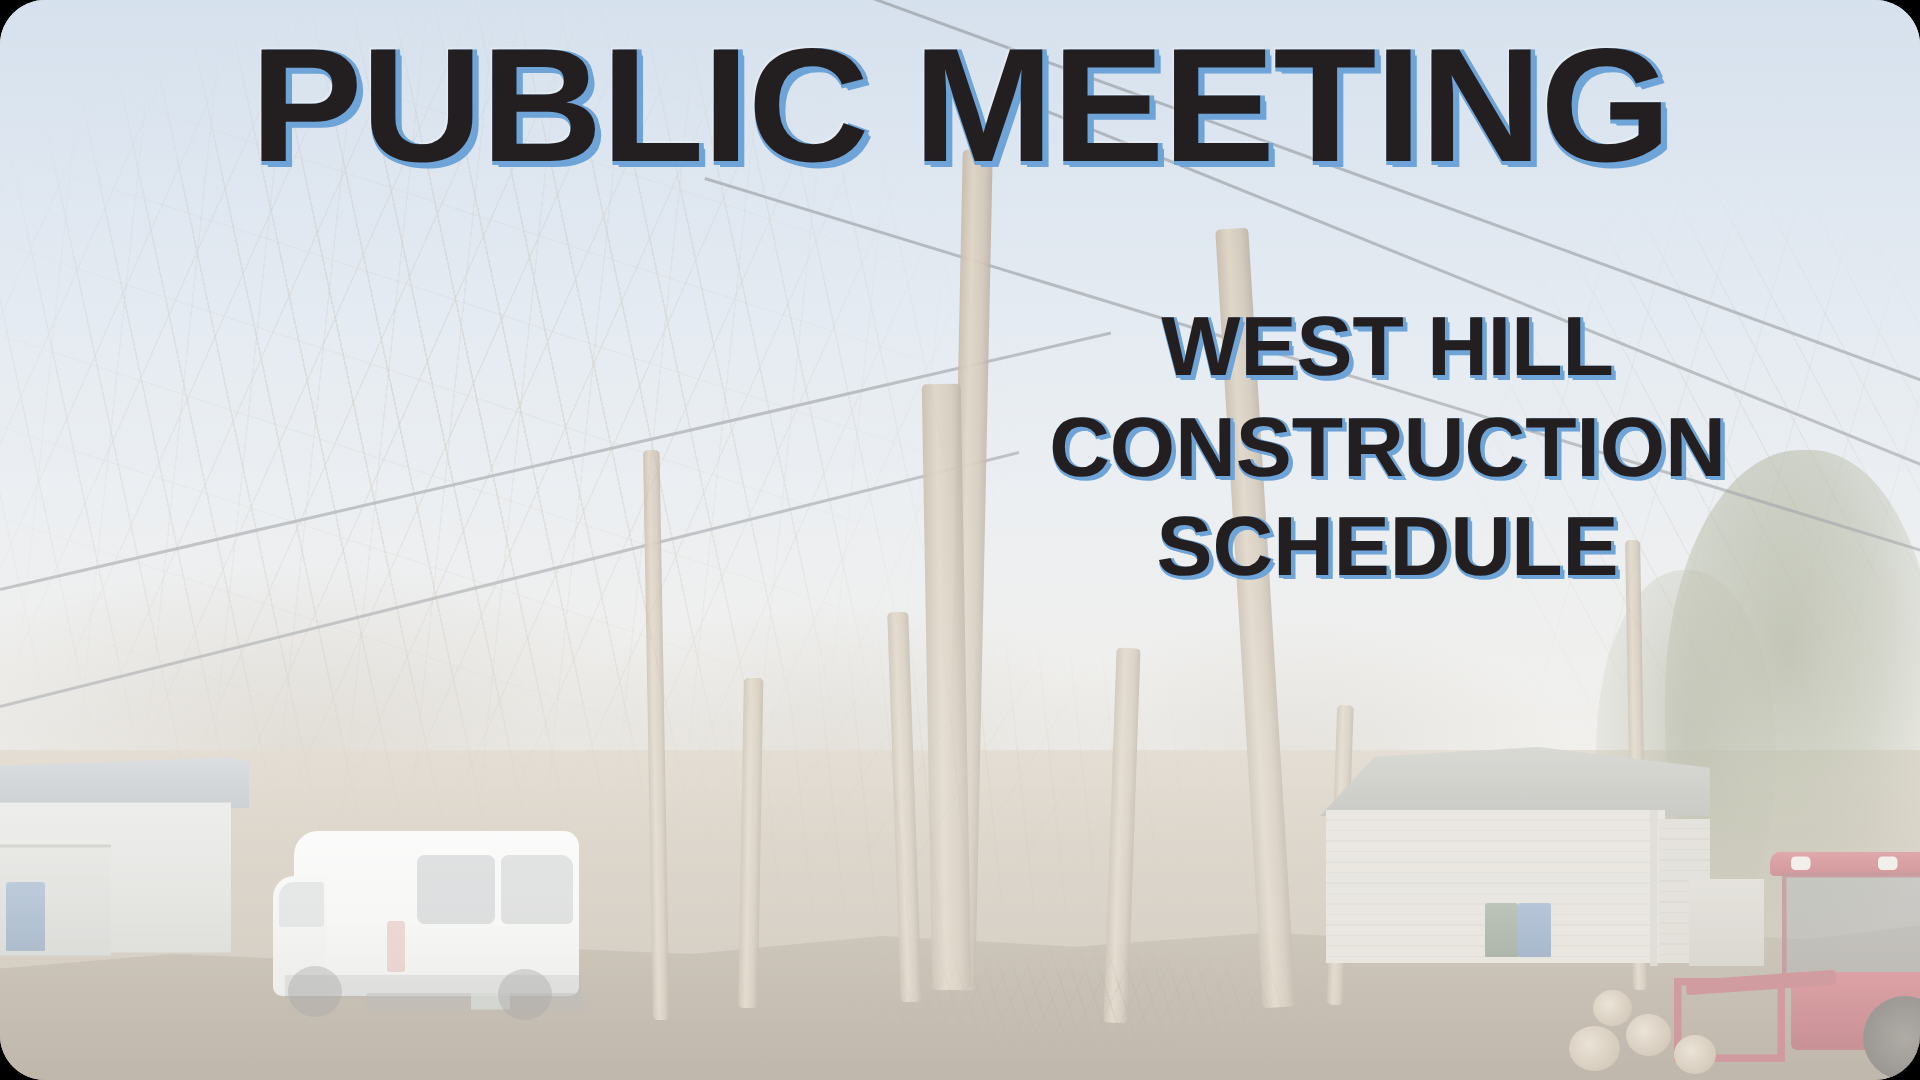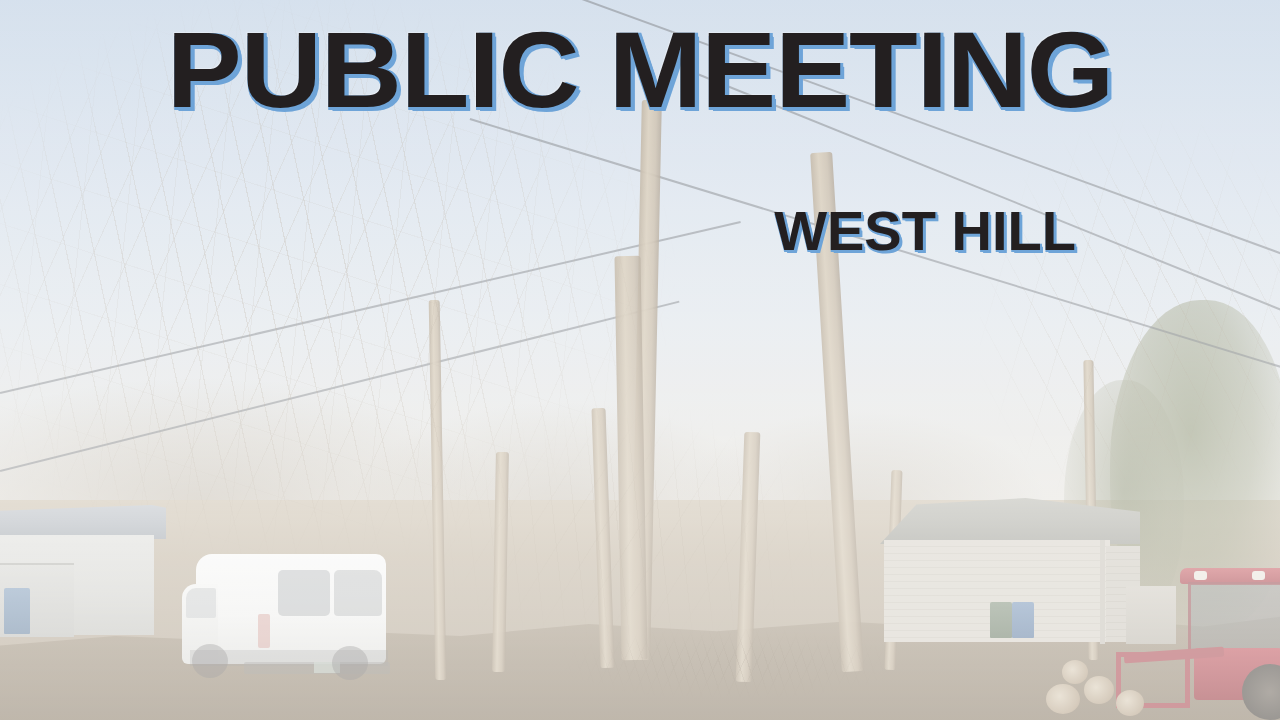--- a/index.html
+++ b/index.html
@@ -8,20 +8,21 @@
     padding: 0;
     background: #000;
   }
   #stage {
     position: relative;
     width: 1280px;
     height: 720px;
     overflow: hidden;
     font-family: "Liberation Sans", sans-serif;
     background: #cfd8e2;
+    border-radius: 30px;
   }
 
   
   .photo {
     position: absolute;
     inset: 0;
     overflow: hidden;
   }
   
   .sky {
@@ -426,16 +427,18 @@
 
     <div class="brush"></div>
 
     <div class="wash"></div>
   </div>
 
   <div class="headline">PUBLIC MEETING</div>
 
   <div class="subtitle">
     <span class="line">WEST HILL</span>
+    <span class="line">CONSTRUCTION</span>
+    <span class="line">SCHEDULE</span>
   </div>
 
 
 </div>
 
 </body></html>

